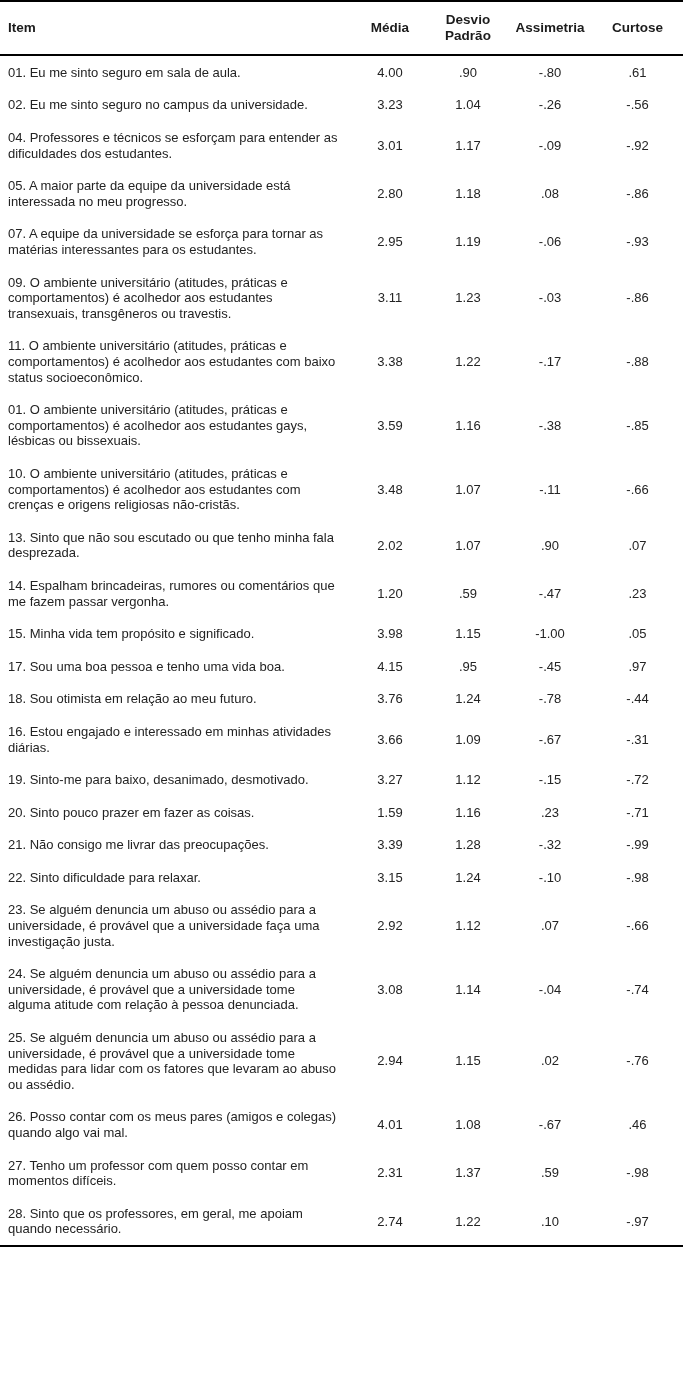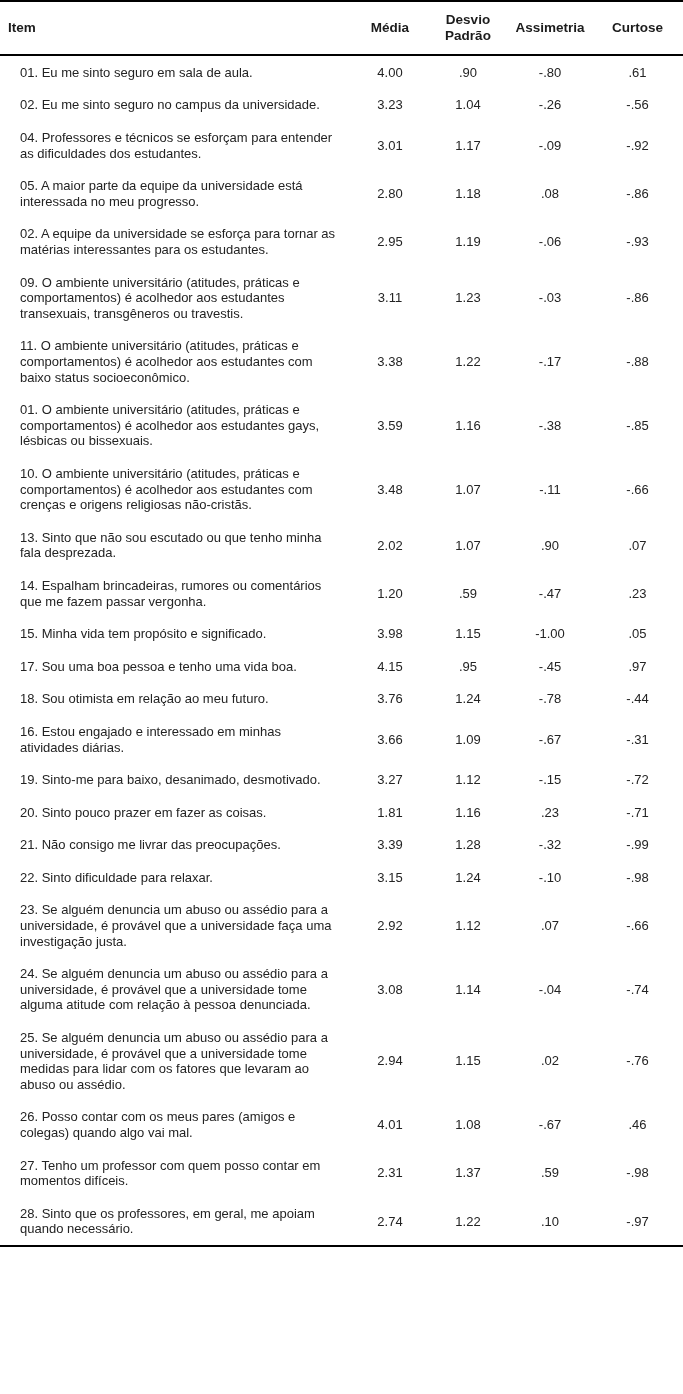--- a/index.html
+++ b/index.html
@@ -43,21 +43,21 @@
   }
   tbody td {
     font-size: 13px;
     line-height: 1.2;
     padding: 8.5px 2px;
     vertical-align: middle;
     color: #232323;
   }
   tbody td.item-cell {
     text-align: left;
-    padding-left: 20px;
+    padding-left: 8px;
     padding-right: 14px;
   }
   tbody td.num-cell {
     text-align: center;
   }
 </style>
 </head>
 <body>
 
 <table class="stats-table">
@@ -100,21 +100,21 @@
         <td class="num-cell">-.92</td>
       </tr>
       <tr>
         <td class="item-cell">05. A maior parte da equipe da universidade está interessada no meu progresso.</td>
         <td class="num-cell">2.80</td>
         <td class="num-cell">1.18</td>
         <td class="num-cell">.08</td>
         <td class="num-cell">-.86</td>
       </tr>
       <tr>
-        <td class="item-cell">02. A equipe da universidade se esforça para tornar as matérias interessantes para os estudantes.</td>
+        <td class="item-cell">07. A equipe da universidade se esforça para tornar as matérias interessantes para os estudantes.</td>
         <td class="num-cell">2.95</td>
         <td class="num-cell">1.19</td>
         <td class="num-cell">-.06</td>
         <td class="num-cell">-.93</td>
       </tr>
       <tr>
         <td class="item-cell">09. O ambiente universitário (atitudes, práticas e comportamentos) é acolhedor aos estudantes transexuais, transgêneros ou travestis.</td>
         <td class="num-cell">3.11</td>
         <td class="num-cell">1.23</td>
         <td class="num-cell">-.03</td>
@@ -185,21 +185,21 @@
       </tr>
       <tr>
         <td class="item-cell">19. Sinto-me para baixo, desanimado, desmotivado.</td>
         <td class="num-cell">3.27</td>
         <td class="num-cell">1.12</td>
         <td class="num-cell">-.15</td>
         <td class="num-cell">-.72</td>
       </tr>
       <tr>
         <td class="item-cell">20. Sinto pouco prazer em fazer as coisas.</td>
-        <td class="num-cell">1.81</td>
+        <td class="num-cell">1.59</td>
         <td class="num-cell">1.16</td>
         <td class="num-cell">.23</td>
         <td class="num-cell">-.71</td>
       </tr>
       <tr>
         <td class="item-cell">21. Não consigo me livrar das preocupações.</td>
         <td class="num-cell">3.39</td>
         <td class="num-cell">1.28</td>
         <td class="num-cell">-.32</td>
         <td class="num-cell">-.99</td>

